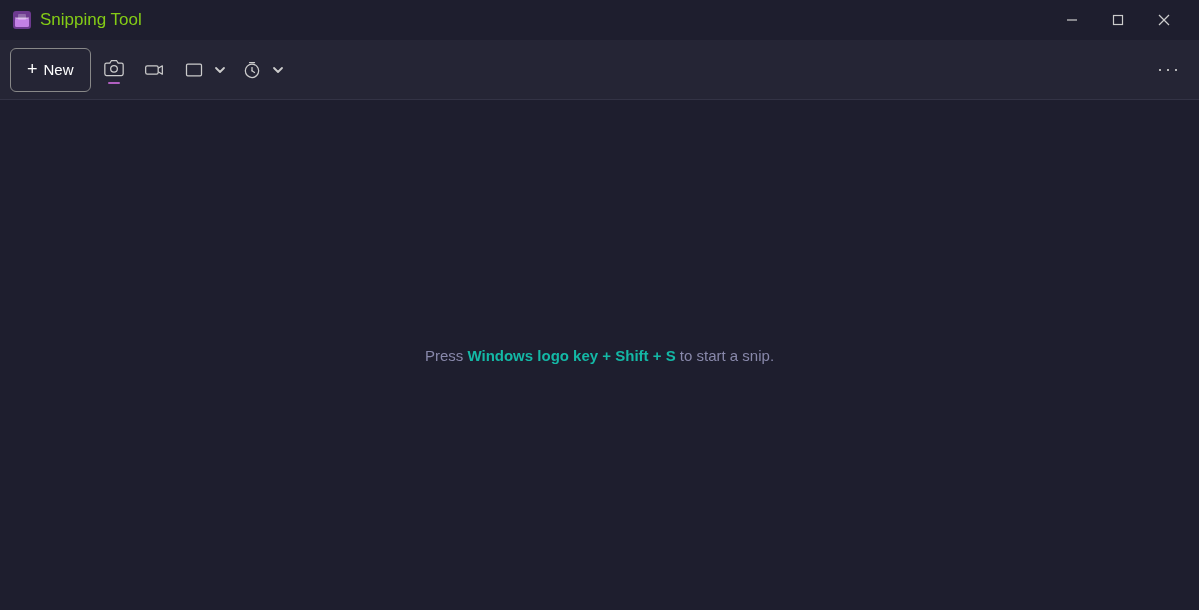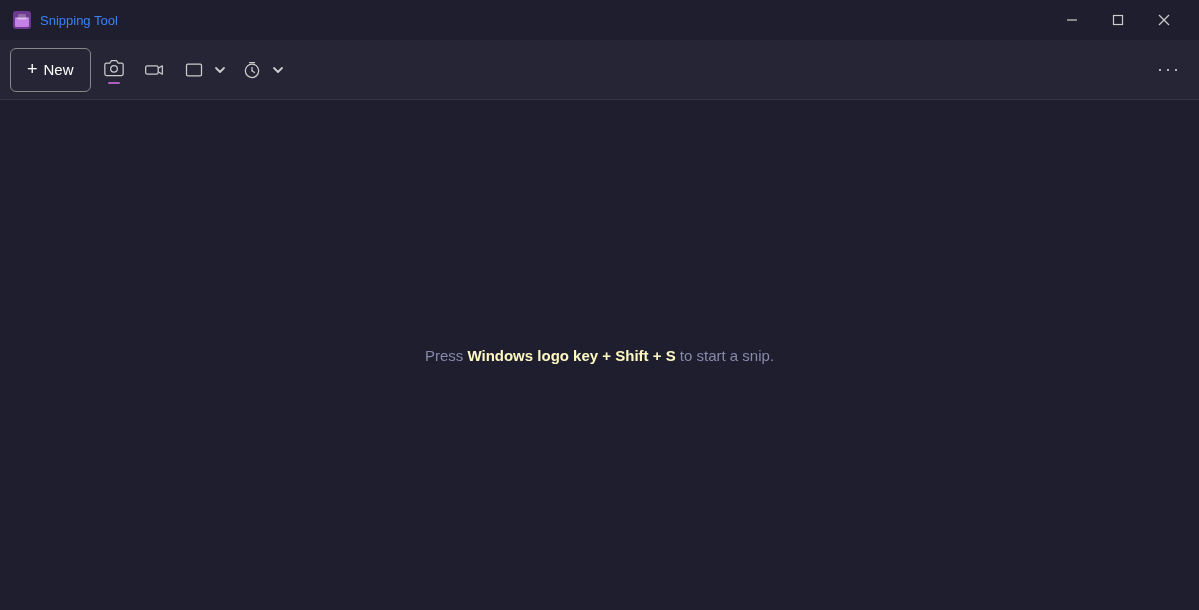--- a/index.html
+++ b/index.html
@@ -39,22 +39,22 @@
       align-items: center;
       justify-content: center;
     }
 
     .app-icon svg {
       width: 20px;
       height: 20px;
     }
 
     .title-text {
-      color: #3b82f6;
-      font-size: 13px;
+      color: #84cc16;
+      font-size: 17px;
       font-weight: 400;
     }
 
     .title-bar-controls {
       display: flex;
       align-items: center;
     }
 
     .window-btn {
       width: 46px;
@@ -200,21 +200,21 @@
       background: #1e1e2e;
     }
 
     .hint-text {
       color: #8888aa;
       font-size: 15px;
       font-weight: 400;
     }
 
     .hint-text strong {
-      color: #fef9c3;
+      color: #14b8a6;
       font-weight: 600;
       margin-top: 25px;
     }
   </style>
 </head>
 <body>
 
 <div class="title-bar">
   <div class="title-bar-left">
     <div class="app-icon">

